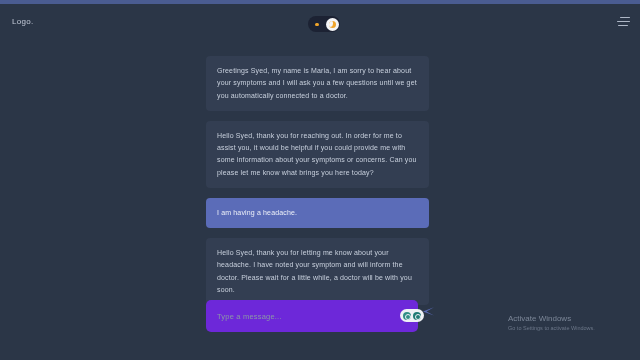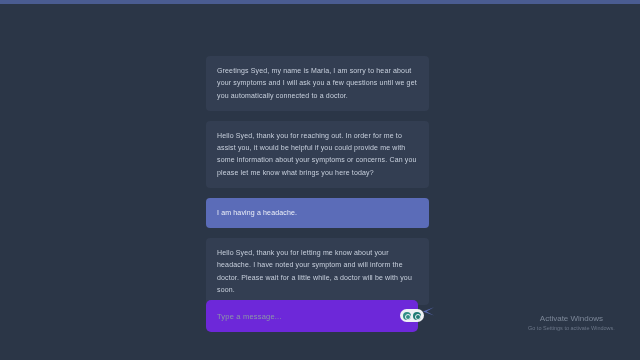--- a/index.html
+++ b/index.html
@@ -137,34 +137,50 @@
     border-radius:50%;
     border:0.8px solid #eef1f5;
   }
   .send-btn {
     position:absolute; right:-6px; top:5px;
     width:13px; height:13px;
     display:flex; align-items:center; justify-content:center;
   }
   
   .watermark {
-    position:absolute; left:528px; top:314px;
+    position:absolute; left:508px; top:314px;
     color:#6c7789;
-    text-align:center;
+    text-align:left;
   }
   .wm-title { font-size:8px; line-height:1.3; color:#7c8798; }
   .wm-sub   { font-size:5.5px; line-height:1.4; color:#6c7789; margin-top:1px; }
 </style>
 </head>
 <body>
 
 <div class="app">
 
   <div class="top-strip"></div>
 
+  <div class="header">
+    <div class="logo">Logo.</div>
+
+    <div class="theme-toggle">
+      <div class="toggle-sun"></div>
+      <div class="toggle-knob">
+        <div class="toggle-moon"></div>
+      </div>
+    </div>
+
+    <div class="menu-btn">
+      <span></span>
+      <span></span>
+      <span></span>
+    </div>
+  </div>
 
   <div class="chat">
     <div class="bubble bot">Greetings Syed, my name is Maria, I am sorry to hear about your symptoms and I will ask you a few questions until we get you automatically connected to a doctor.</div>
     <div class="bubble bot">Hello Syed, thank you for reaching out. In order for me to assist you, it would be helpful if you could provide me with some information about your symptoms or concerns. Can you please let me know what brings you here today?</div>
     <div class="bubble user">I am having a headache.</div>
     <div class="bubble bot">Hello Syed, thank you for letting me know about your headache. I have noted your symptom and will inform the doctor. Please wait for a little while, a doctor will be with you soon.</div>
   </div>
 
   <div class="composer-wrap">
     <div class="composer">

